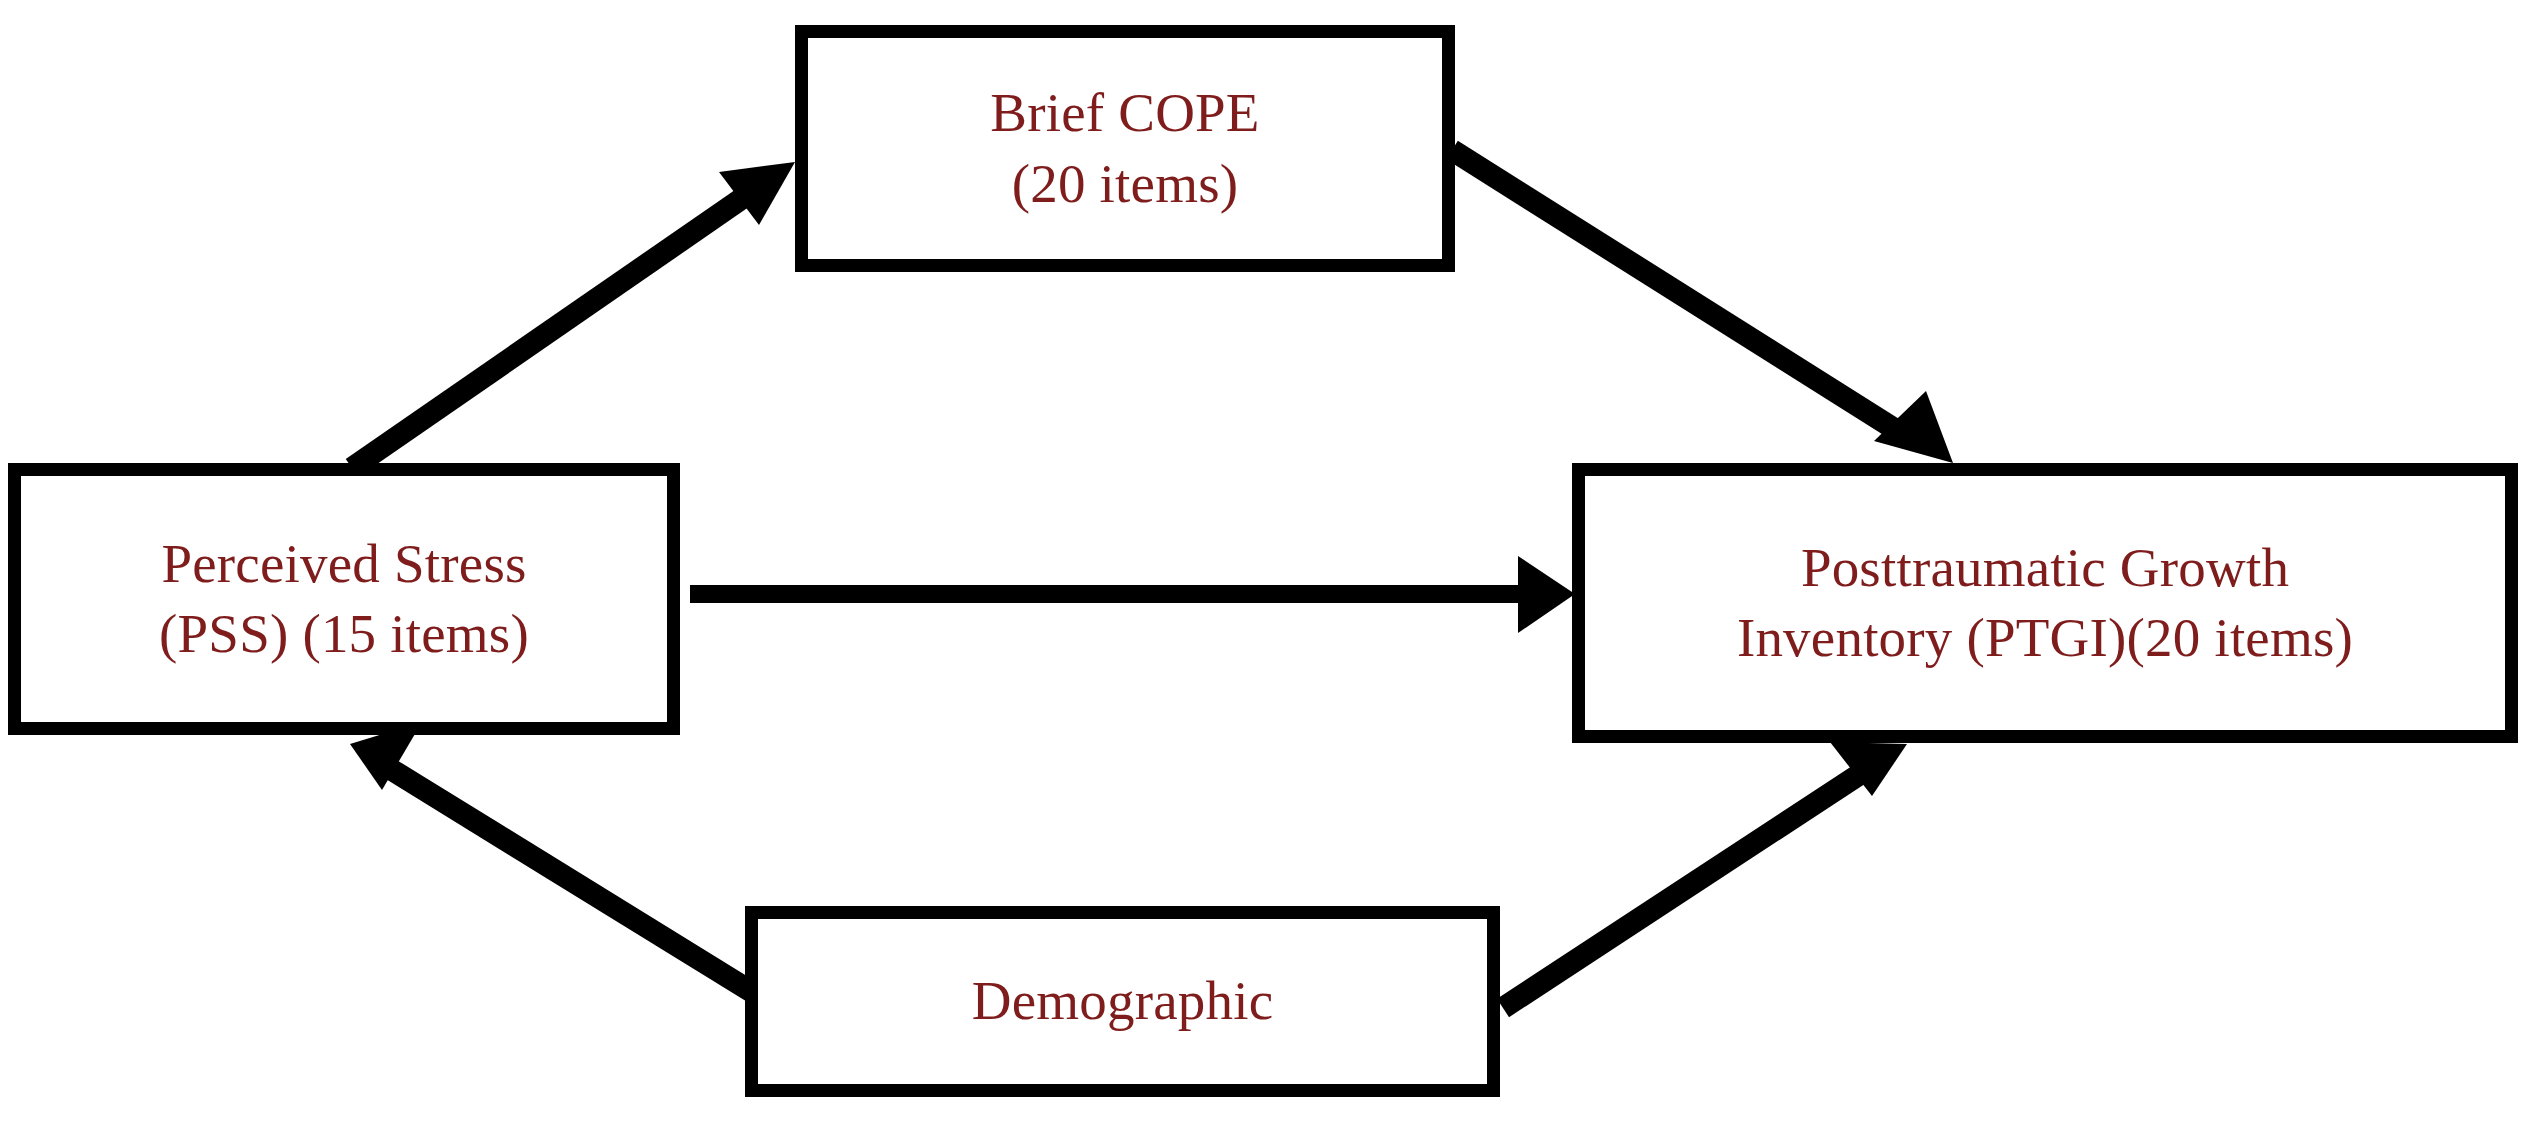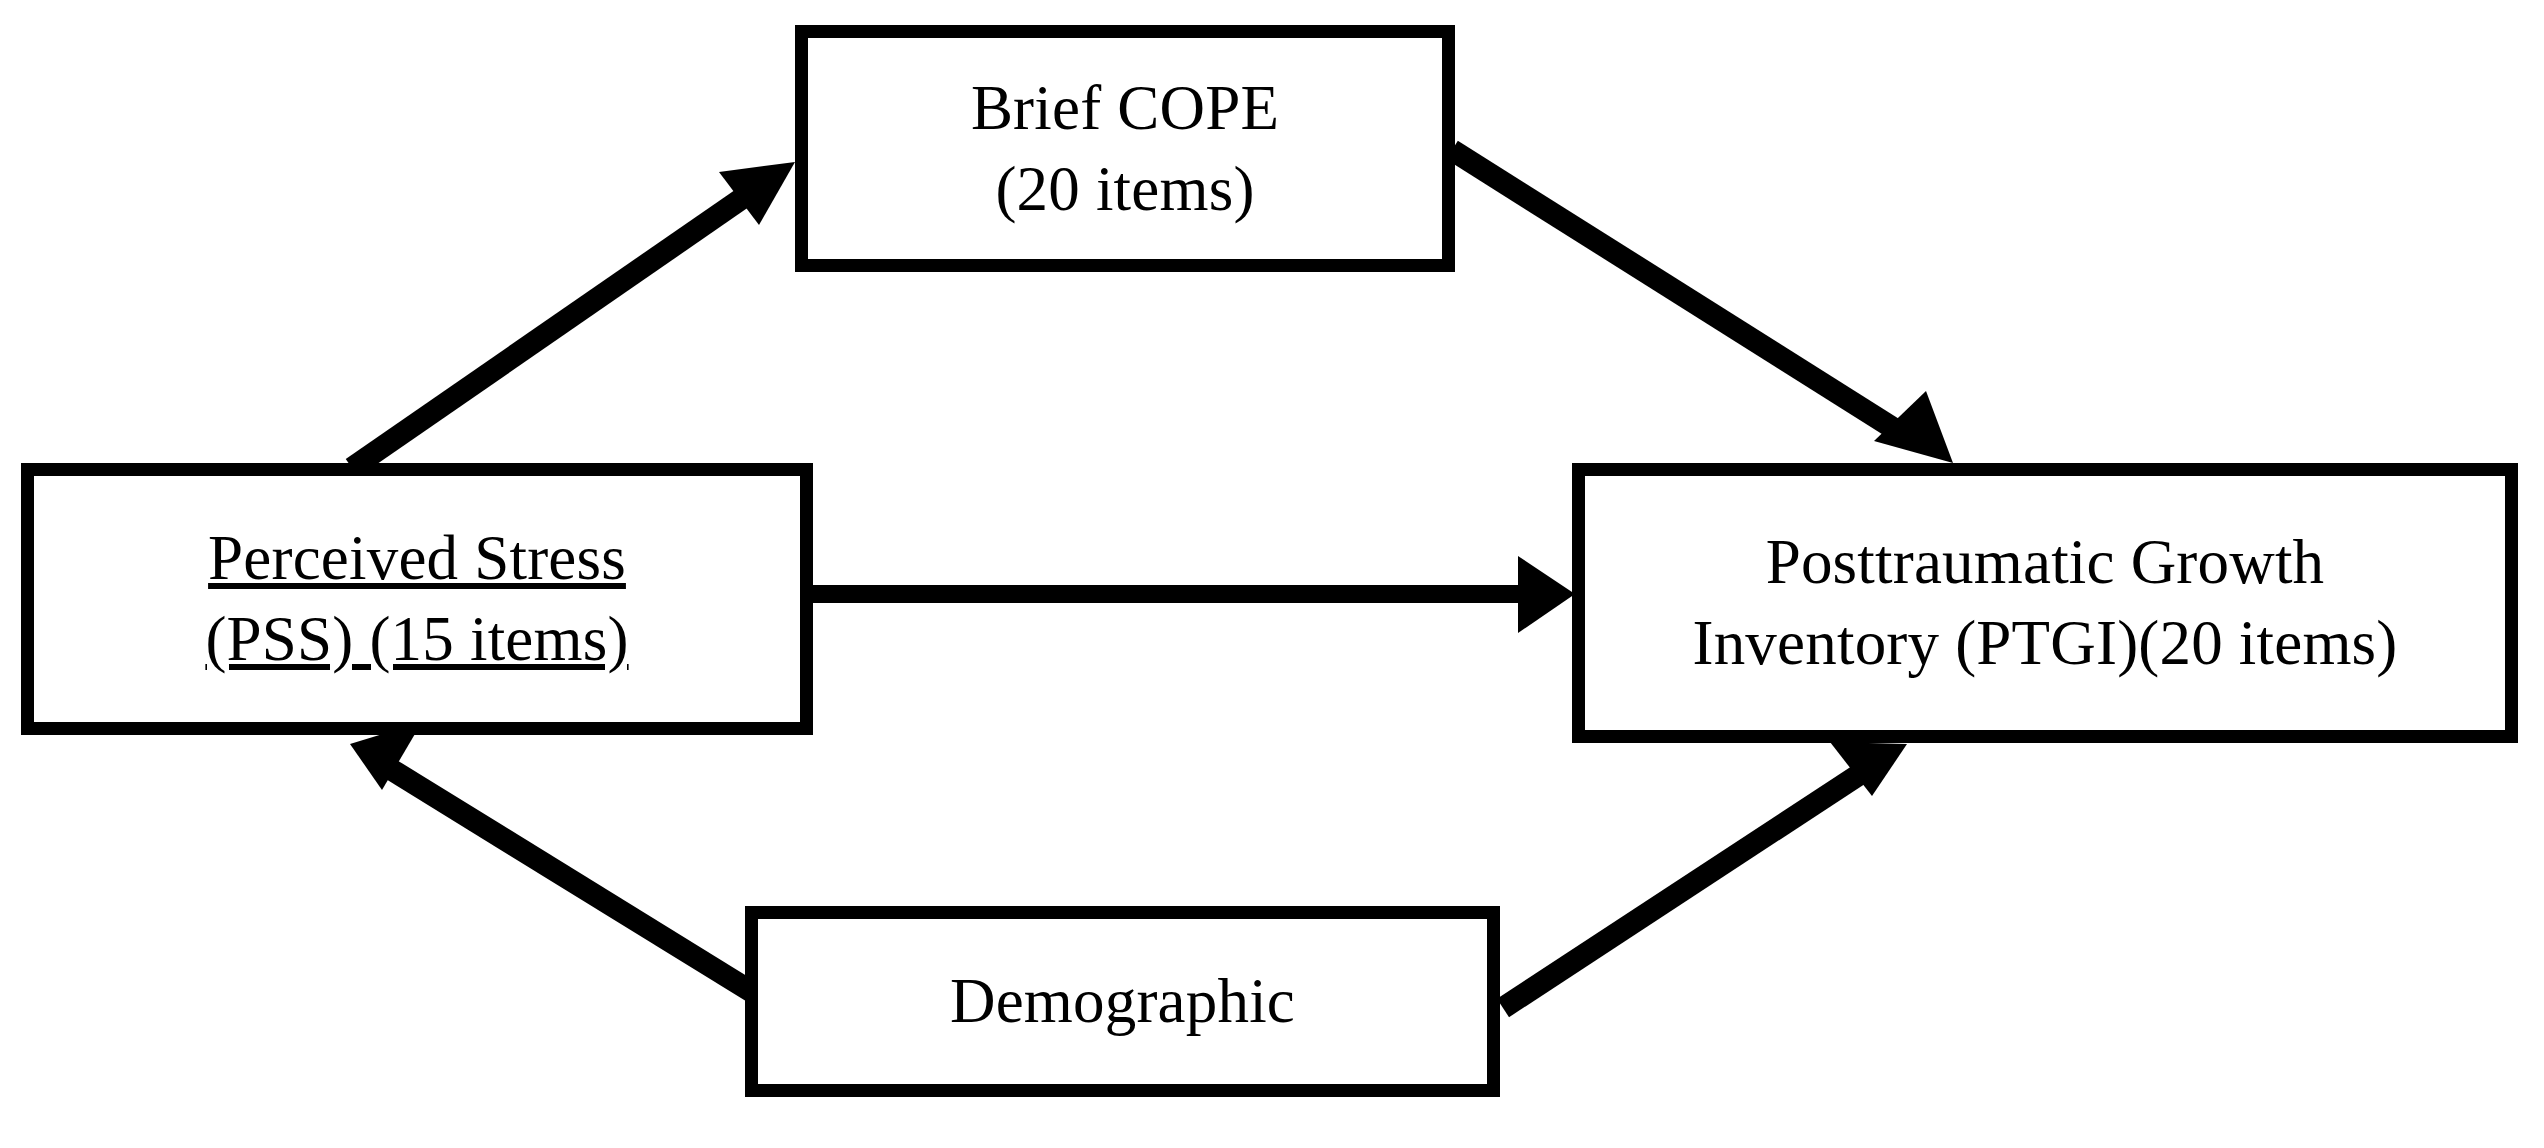--- a/index.html
+++ b/index.html
@@ -31,34 +31,34 @@
     border: 13px solid #000000;
     display: flex;
     flex-direction: column;
     align-items: center;
     justify-content: center;
     text-align: center;
     z-index: 2;
   }
   .node-line {
     display: block;
-    color: #000000;
-    font-size: 63px;
+    color: #7f1d1d;
+    font-size: 55px;
     line-height: 1.28;
     white-space: nowrap;
     letter-spacing: 0.2px;
   }
   
   #node-brief-cope {
     left: 795px;  top: 25px;
     width: 660px; height: 247px;
   }
   #node-perceived-stress {
-    left: 21px;   top: 463px;
-    width: 792px; height: 272px; text-decoration: underline;
+    left: 8px;   top: 463px;
+    width: 672px; height: 272px;
   }
   #node-ptgi {
     left: 1572px; top: 463px;
     width: 946px; height: 280px;
   }
   #node-demographic {
     left: 745px;  top: 906px;
     width: 755px; height: 191px;
   }
 </style>

